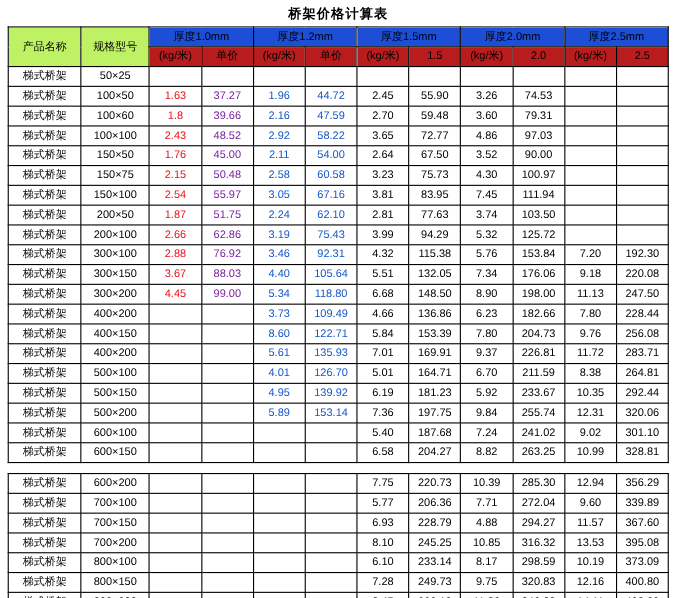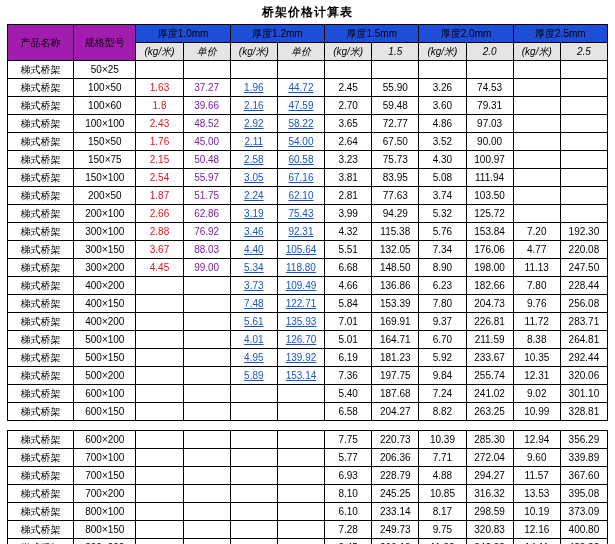--- a/index.html
+++ b/index.html
@@ -2,28 +2,28 @@
 <html><head>
 <meta charset="utf-8">
 <style>
   html,body{margin:0;padding:0;background:#ffffff;}
   body{width:615px;height:544px;font-family:"Liberation Sans",sans-serif;color:#000;}
   .page{width:615px;height:544px;position:relative;overflow:hidden;}
   .title{text-align:center;font-size:12px;font-weight:bold;letter-spacing:1px;padding:4px 0 3px 0;}
   table.main{border-collapse:collapse;width:601px;margin:0 auto;table-layout:fixed;}
   table.main td,table.main th{border:1px solid #000;font-size:10px;padding:0;height:17px;line-height:17px;text-align:center;overflow:hidden;white-space:nowrap;}
   .hdr-group{background:#1d4ed8;font-size:10px;font-weight:normal;}
-  .hdr-blue{background:#a21caf;}
-  .hdr-sub{background:#e5e5e5;font-size:9px;font-style:italic;}
+  .hdr-blue{background:#bef264;}
+  .hdr-sub{background:#b91c1c;font-size:9px;}
   .col-name{width:66px;}
   .col-spec{width:62px;}
   .col-n{width:47px;}
   .c-red{color:#e8121a;}
   .c-purple{color:#7b1fa2;}
-  .c-blue{color:#1457c8;text-decoration:underline;}
+  .c-blue{color:#1457c8;}
   .c-black{color:#000;}
   .spacer{height:9px;}
   .blank{background:#fff;}
 </style>
 </head>
 <body>
 
 <div class="page">
 
   <div class="title">桥架价格计算表</div>
@@ -153,21 +153,21 @@
         </tr>
         <tr>
           <td>梯式桥架</td>
           <td>150×100</td>
           <td class="c-red">2.54</td>
           <td class="c-purple">55.97</td>
           <td class="c-blue">3.05</td>
           <td class="c-blue">67.16</td>
           <td class="c-black">3.81</td>
           <td class="c-black">83.95</td>
-          <td class="c-black">5.08</td>
+          <td class="c-black">7.45</td>
           <td class="c-black">111.94</td>
           <td class="c-black blank"></td>
           <td class="c-black blank"></td>
         </tr>
         <tr>
           <td>梯式桥架</td>
           <td>200×50</td>
           <td class="c-red">1.87</td>
           <td class="c-purple">51.75</td>
           <td class="c-blue">2.24</td>
@@ -211,21 +211,21 @@
           <td>梯式桥架</td>
           <td>300×150</td>
           <td class="c-red">3.67</td>
           <td class="c-purple">88.03</td>
           <td class="c-blue">4.40</td>
           <td class="c-blue">105.64</td>
           <td class="c-black">5.51</td>
           <td class="c-black">132.05</td>
           <td class="c-black">7.34</td>
           <td class="c-black">176.06</td>
-          <td class="c-black">4.77</td>
+          <td class="c-black">9.18</td>
           <td class="c-black">220.08</td>
         </tr>
         <tr>
           <td>梯式桥架</td>
           <td>300×200</td>
           <td class="c-red">4.45</td>
           <td class="c-purple">99.00</td>
           <td class="c-blue">5.34</td>
           <td class="c-blue">118.80</td>
           <td class="c-black">6.68</td>
@@ -247,21 +247,21 @@
           <td class="c-black">6.23</td>
           <td class="c-black">182.66</td>
           <td class="c-black">7.80</td>
           <td class="c-black">228.44</td>
         </tr>
         <tr>
           <td>梯式桥架</td>
           <td>400×150</td>
           <td class="c-red blank"></td>
           <td class="c-purple blank"></td>
-          <td class="c-blue">7.48</td>
+          <td class="c-blue">8.60</td>
           <td class="c-blue">122.71</td>
           <td class="c-black">5.84</td>
           <td class="c-black">153.39</td>
           <td class="c-black">7.80</td>
           <td class="c-black">204.73</td>
           <td class="c-black">9.76</td>
           <td class="c-black">256.08</td>
         </tr>
         <tr>
           <td>梯式桥架</td>

